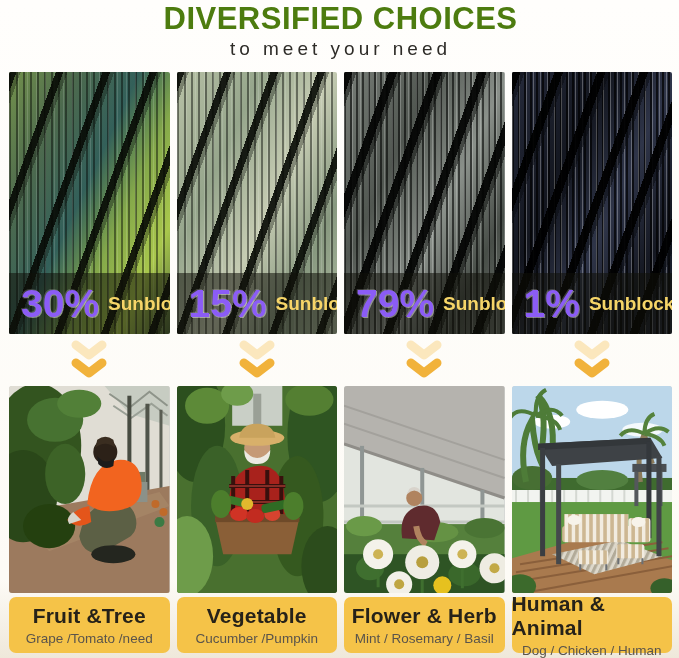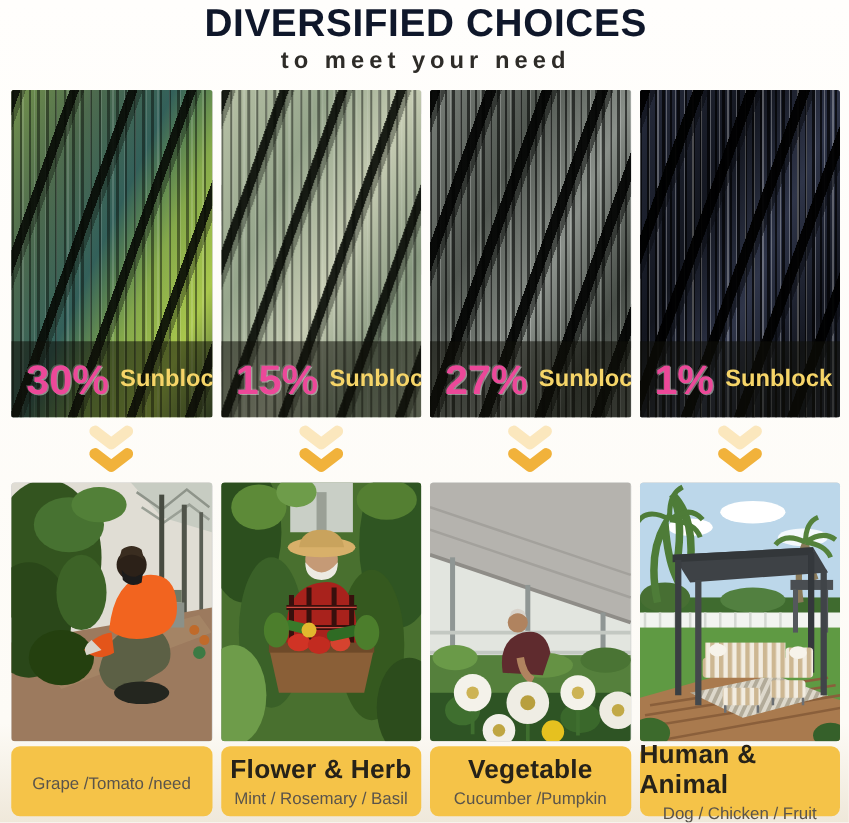--- a/index.html
+++ b/index.html
@@ -10,25 +10,25 @@
     color:#221f1a;
     overflow:hidden;
   }
   .page{padding:0 7px 0 9px;}
 
   
   .hdr{text-align:center;}
   .title{
     margin:2px 0 0 0;
     font-size:31px;line-height:34px;font-weight:bold;
-    letter-spacing:.5px;color:#0f172a;
+    letter-spacing:.5px;color:#4d7c0f;
   }
   .subtitle{
     margin:1px 0 0 0;
-    font-size:19px;line-height:24px;font-weight:700;
+    font-size:19px;line-height:24px;font-weight:400;
     letter-spacing:4px;color:#2e2c28;
   }
 
   
   .grid4{display:grid;grid-template-columns:repeat(4,1fr);gap:7px;}
 
   
   .nets{margin-top:11px;}
   .net{
     position:relative;height:262px;border-radius:2px;overflow:hidden;
@@ -59,21 +59,21 @@
       repeating-linear-gradient(90deg, rgba(255,255,255,.28) 0 1px, rgba(0,0,0,0) 1px 7px),
       repeating-linear-gradient(90deg, rgba(0,0,0,.7) 0 2px, rgba(0,0,0,0) 2px 6px),
       var(--base);
   }
   .net .band{
     position:absolute;left:0;right:0;bottom:0;height:61px;
     background:rgba(16,16,10,.55);
     display:flex;align-items:center;gap:9px;padding-left:12px;box-sizing:border-box;
   }
   .pct{
-    font-size:33px;font-weight:bold;color:#ec4899;
+    font-size:39px;font-weight:bold;color:#8b5cf6;
     text-shadow:1px 1px 0 rgba(255,255,255,.45), -1px -1px 0 rgba(255,255,255,.2);
   }
   .word{font-size:19px;font-weight:bold;color:#f6d568;}
 
   
   .arrows{height:52px;align-items:center;}
   .arrow{display:flex;justify-content:center;}
 
   
   .photo{height:207px;border-radius:3px;overflow:hidden;background:#ccc;}
@@ -109,21 +109,21 @@
     <div class="net net-50">
       <div class="weave"></div>
       <div class="band">
         <span class="pct">15%</span>
         <span class="word">Sunblock</span>
       </div>
     </div>
     <div class="net net-70">
       <div class="weave"></div>
       <div class="band">
-        <span class="pct">27%</span>
+        <span class="pct">79%</span>
         <span class="word">Sunblock</span>
       </div>
     </div>
     <div class="net net-90">
       <div class="weave"></div>
       <div class="band">
         <span class="pct">1%</span>
         <span class="word">Sunblock</span>
       </div>
     </div>
@@ -311,29 +311,30 @@
         <rect x="104" y="158" width="28" height="14" rx="3" fill="url(#sofaStripe)"></rect>
         <path d="M68 178 v6 M94 178 v6 M106 172 v6 M130 172 v6" stroke="#6b6f73" stroke-width="2"></path>
         <ellipse cx="8" cy="200" rx="16" ry="12" fill="#3c6a2c"></ellipse>
         <ellipse cx="152" cy="202" rx="14" ry="10" fill="#35602a"></ellipse>
       </svg>
     </div>
   </div>
 
   <div class="grid4 bars">
     <div class="bar">
+      <div class="bt">Fruit &amp;Tree</div>
       <div class="bs">Grape /Tomato /need</div>
+    </div>
+    <div class="bar">
+      <div class="bt">Vegetable</div>
+      <div class="bs">Cucumber /Pumpkin</div>
     </div>
     <div class="bar">
       <div class="bt">Flower &amp; Herb</div>
       <div class="bs">Mint / Rosemary / Basil</div>
     </div>
     <div class="bar">
-      <div class="bt">Vegetable</div>
-      <div class="bs">Cucumber /Pumpkin</div>
-    </div>
-    <div class="bar">
       <div class="bt">Human &amp; Animal</div>
-      <div class="bs">Dog / Chicken / Fruit</div>
+      <div class="bs">Dog / Chicken / Human</div>
     </div>
   </div>
 
 </div>
 
 </body></html>

